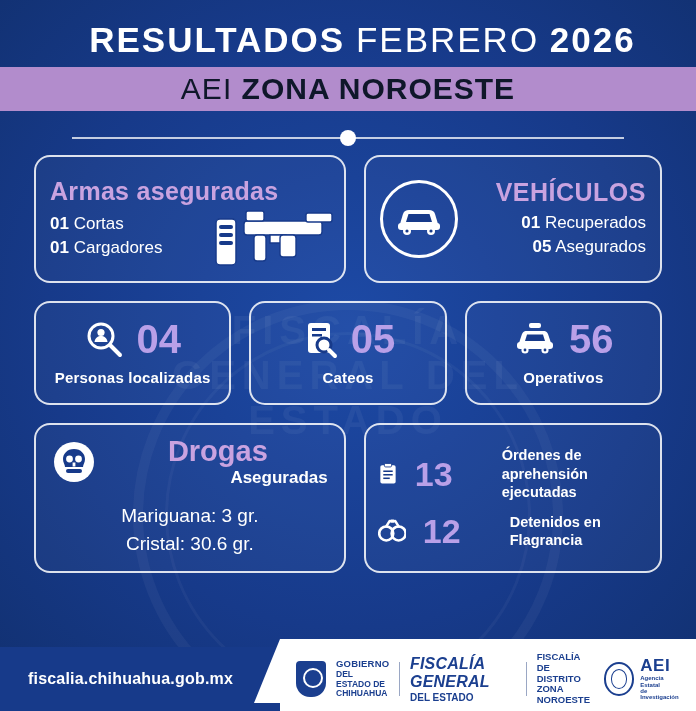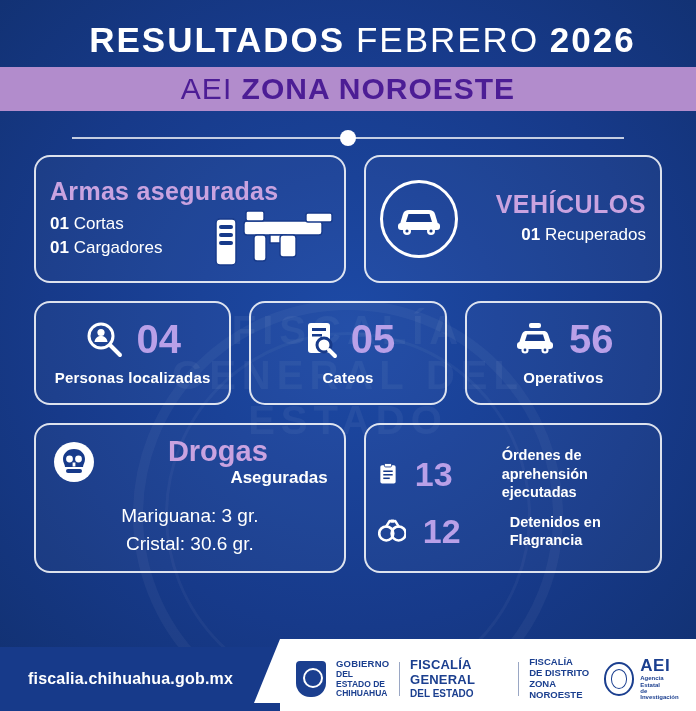--- a/index.html
+++ b/index.html
@@ -68,21 +68,21 @@
   .h-band {
     margin-top: 8px;
     background: #b28ccc;
     height: 44px;
     display: flex;
     align-items: center;
     justify-content: center;
     width: 100%;
   }
   .h-band-text {
-    color: #4c1d95;
+    color: #0f172a;
     font-size: 30px;
     letter-spacing: 1px;
     white-space: nowrap;
     text-align: center;
   }
   .h-band-text .b1 { font-weight: normal; }
   .h-band-text .b2 { font-weight: bold; }
 
   .divider-wrap {
     position: relative;
@@ -284,21 +284,21 @@
     position: absolute; left: 7px; top: 7px;
     width: 16px; height: 16px;
     border: 2px solid #ffffff;
     border-radius: 50%;
   }
   .f-txt { color: #1b3f8f; line-height: 1.12; }
   .f-txt .l1 { font-size: 9.5px; font-weight: bold; letter-spacing: .2px; }
   .f-txt .l2 { font-size: 8.5px; font-weight: bold; }
   .f-sep { width: 1px; height: 34px; background: #9aa7c4; }
   .f-fge { color: #1b3f8f; line-height: 1.15; }
-  .f-fge .g1 { font-size: 13px; font-weight: bold; letter-spacing: .2px; }
+  .f-fge .g1 { font-size: 16px; font-weight: bold; letter-spacing: .2px; font-style: italic; }
   .f-fge .g2 { font-size: 10px; font-weight: bold; }
   .f-fd { color: #1b3f8f; line-height: 1.15; }
   .f-fd div { font-size: 9.5px; font-weight: bold; }
   .f-aei { display: flex; align-items: center; gap: 6px; margin-left: 2px; }
   .f-aei-seal {
     width: 34px; height: 34px;
     border-radius: 50%;
     border: 2px solid #1b3f8f;
     position: relative;
   }
@@ -382,20 +382,24 @@
             <circle cx="37" cy="29" r="1.6" fill="#173a8a"></circle>
             <path d="M12 20 L14.5 12 L35.5 12 L38 20 Z" fill="#173a8a"></path>
           </svg>
         </div>
         <div class="veh-right">
           <div class="veh-title">VEHÍCULOS</div>
           <div class="veh-line">
             <b>01</b>
             <span>Recuperados</span>
           </div>
+          <div class="veh-line">
+            <b>05</b>
+            <span>Asegurados</span>
+          </div>
         </div>
       </div>
     </div>
 
     <div class="row">
 
       <div class="card card-stat">
         <div class="stat-top">
           <svg width="40" height="40" viewBox="0 0 40 40">
             <circle cx="17" cy="17" r="12" fill="none" stroke="#ffffff" stroke-width="3"></circle>

